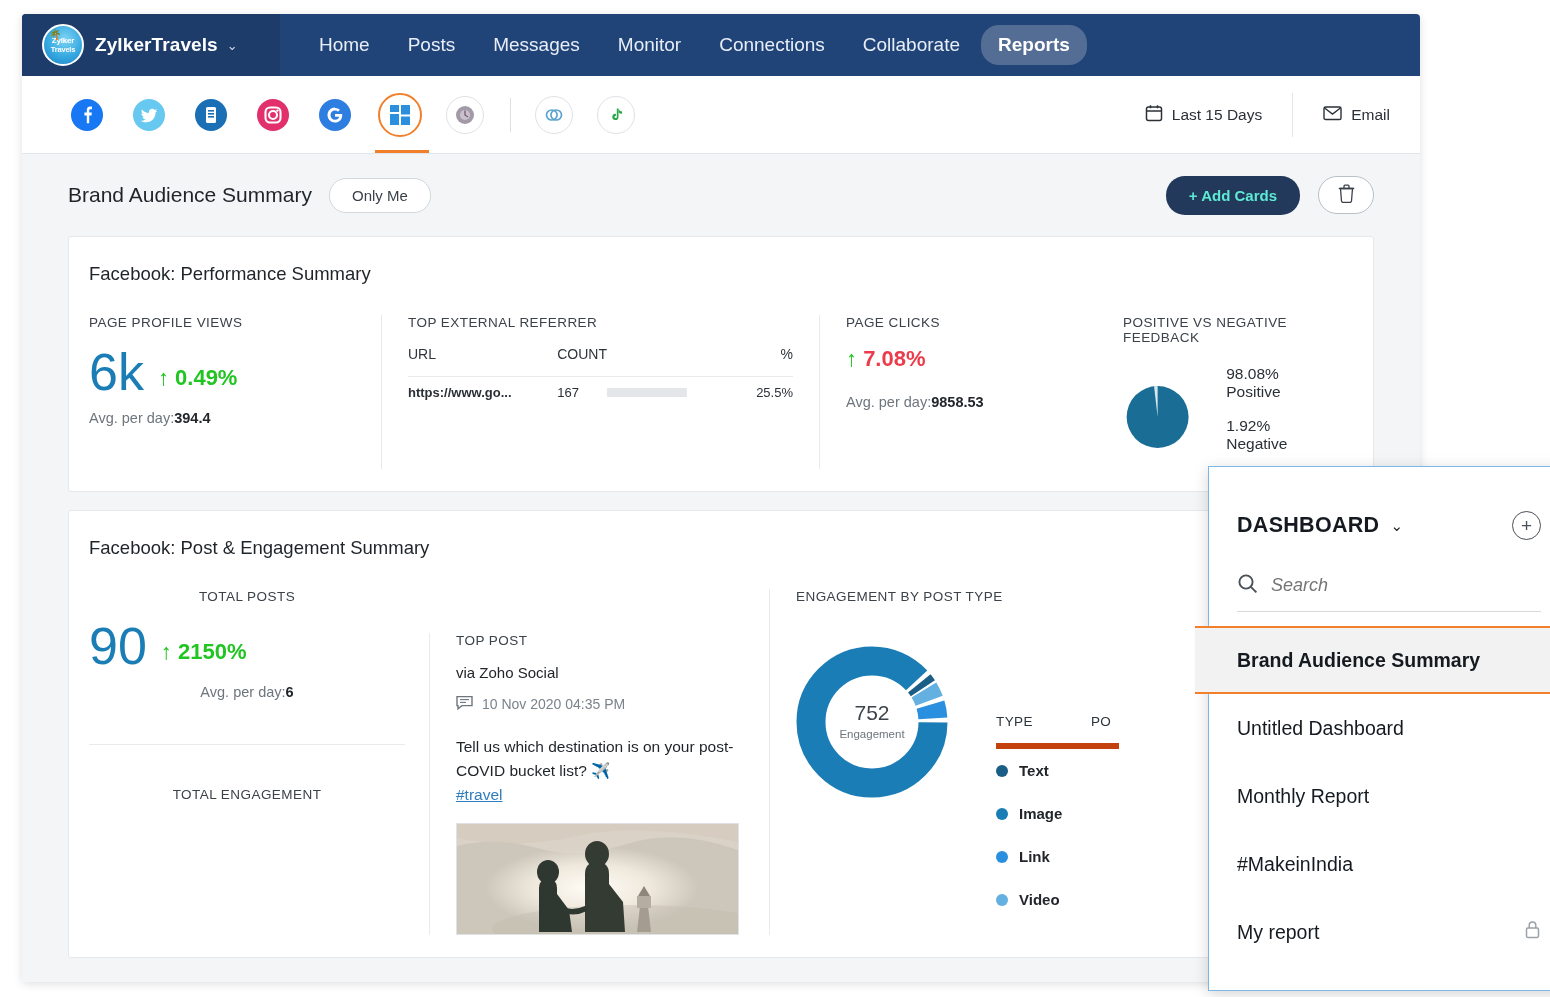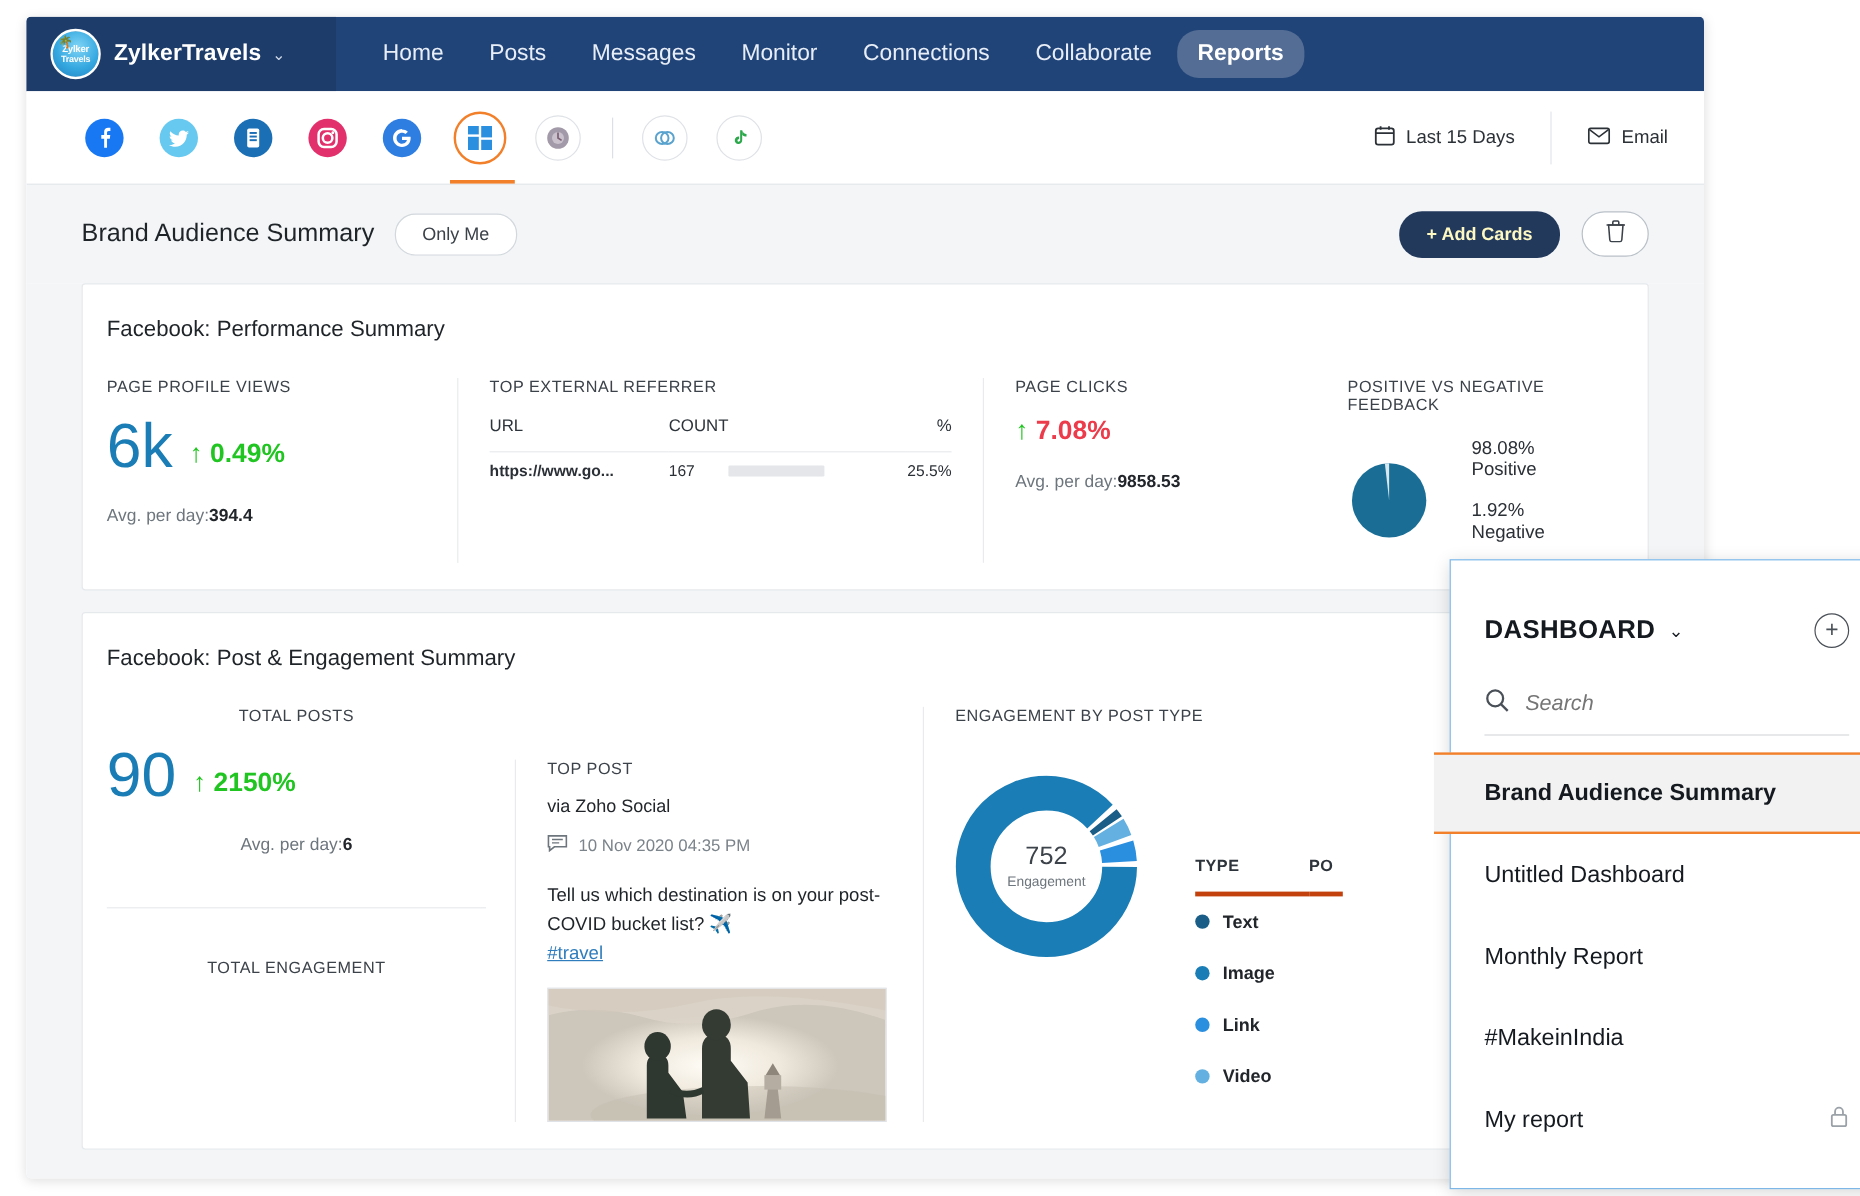--- a/index.html
+++ b/index.html
@@ -93,21 +93,21 @@
     display: flex; align-items: center; padding: 0 46px;
   }
   .ptitle { font-size: 21px; color: #1f2429; }
   .pill {
     margin-left: 17px; border: 1px solid #d3d8dd; background: #fff;
     border-radius: 17px; padding: 8px 22px; font-size: 15px; color: #3b4149;
     cursor: pointer;
   }
   .spacer { flex: 1; }
   .addcards {
-    background: #22395c; color: #fef9c3; border: none;
+    background: #22395c; color: #5eead4; border: none;
     border-radius: 19px; padding: 11px 23px; font-size: 15px;
     font-weight: bold; cursor: pointer; font-family: inherit;
   }
   .trashbtn {
     margin-left: 18px; width: 56px; height: 38px;
     border: 1px solid #b9c0c8; border-radius: 19px; background: #fff;
     display: flex; align-items: center; justify-content: center; cursor: pointer;
   }
 
   
@@ -123,21 +123,21 @@
     font-size: 13.5px; letter-spacing: .45px; color: #3c424a;
     text-transform: uppercase; margin-bottom: 16px;
   }
   .bignum {
     font-size: 52px; color: #1a7db5; font-weight: normal; line-height: 1;
   }
   .delta { font-size: 22px; font-weight: bold; white-space: nowrap; }
   .delta.up { color: #21c521; }
   .delta.red { color: #ec3c4b; }
   .arrow { color: #21c521; font-weight: bold; }
-  .avgline { font-size: 14.5px; color: #6d757d; margin-top: 24px; }
+  .avgline { font-size: 14.5px; color: #6d757d; margin-top: 12px; }
   .avgline b { color: #22262b; }
 
   
   .reftable { width: 100%; border-collapse: collapse; }
   .reftable th {
     text-align: left; font-size: 14px; color: #2e343b; font-weight: normal;
     padding-bottom: 14px; border-bottom: 1px solid #e8eaed;
   }
   .reftable td { padding-top: 8px; font-size: 13px; color: #2b3037; }
   .urlcell { color: #1a6ea8; font-weight: bold; font-size: 14.5px; }
@@ -155,22 +155,22 @@
   .hash { color: #2f7dbd; text-decoration: underline; }
   .photo {
     width: 283px; height: 112px; margin-top: 16px;
     border: 1px solid #dfe2e6; overflow: hidden; position: relative;
     background: linear-gradient(#cfc9c0 0%, #e8e2d8 45%, #ded7cc 100%);
   }
 
   
   .dtable { border-collapse: collapse; }
   .dtable th {
-    font-size: 13.5px; color: #2e343b; font-weight: bold; text-align: left;
-    letter-spacing: .4px; padding-bottom: 14px; border-bottom: 4px solid #c2410c;
+    font-size: 13.5px; color: #2e343b; font-weight: normal; text-align: left;
+    letter-spacing: .4px; padding-bottom: 14px; border-bottom: 6px solid #c2410c;
   }
   .dtable td { font-size: 15px; color: #22262b; font-weight: bold; padding: 13px 28px 13px 0; }
   .dot { width: 12px; height: 12px; border-radius: 50%; display: inline-block; margin-right: 11px; vertical-align: -1px;}
 
   
   #dashpanel {
     position: absolute; left: 1208px; top: 466px;
     width: 362px; height: 525px; background: #ffffff;
     border: 1px solid #7cb7e8;
     box-shadow: 0 3px 14px rgba(0,0,0,0.17);

